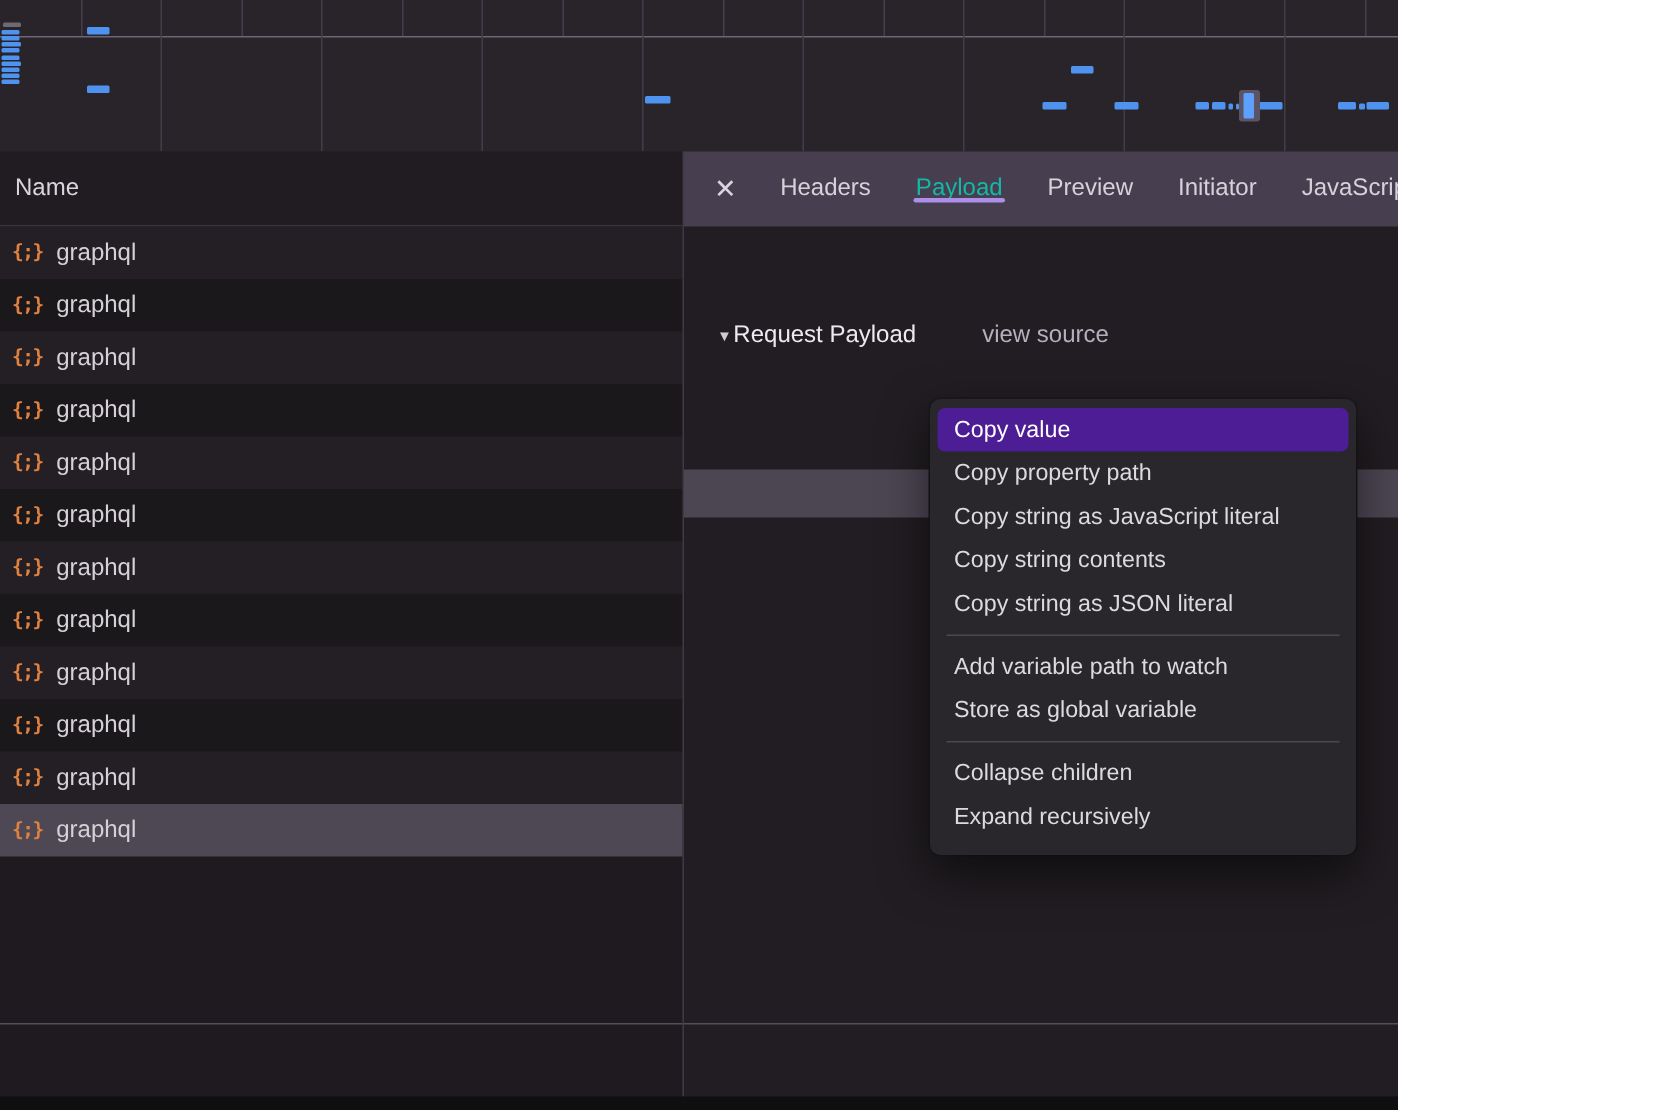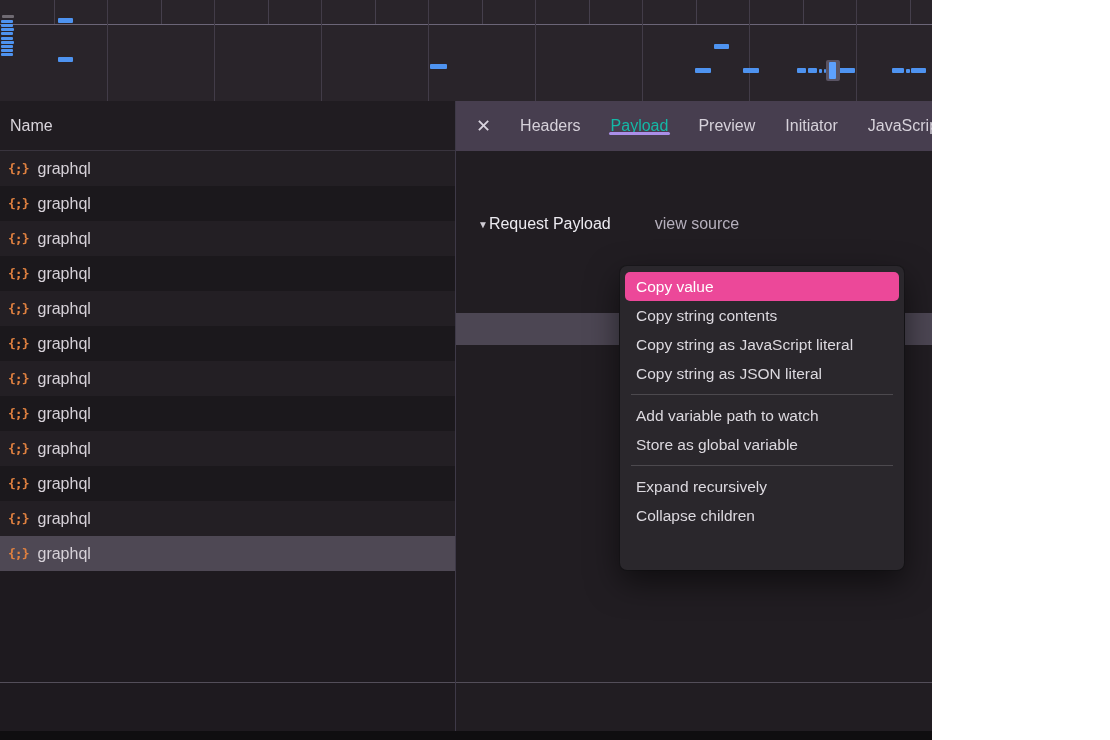--- a/index.html
+++ b/index.html
@@ -48,21 +48,21 @@
   .view-source{margin-left:44px;font-size:16px;color:#b5afbc;}
 
   .tree{font-family:"DejaVu Sans Mono",monospace;font-size:16px;letter-spacing:-0.4px;white-space:pre;}
   .t-row{position:absolute;height:24px;line-height:24px;overflow:hidden;}
   .hl-band{position:absolute;left:0;top:162px;width:100%;height:32px;background:#4c4653;}
 
   
   .ctx-menu{position:absolute;left:620px;top:266px;width:284px;height:304px;z-index:10;background:#2a272c;border-radius:7px;
             box-shadow:0 12px 32px rgba(0,0,0,.55),0 0 0 1px #1b191d;box-sizing:border-box;padding:6px 0;}
   .ctx-item{height:29px;display:flex;align-items:center;padding-left:11px;margin:0 5px;border-radius:5px;color:#dcd9df;font-size:15.5px;}
-  .ctx-item.hl{background:#ec4899;color:#ffffff;}
+  .ctx-item.hl{background:#4c1d95;color:#ffffff;}
   .ctx-sep{height:1px;background:#4c494e;margin:6px 11px;}
 </style>
 </head>
 <body>
 
 <div class="stage">
   <div class="app">
 
     <div class="overview">
       <div class="hline"></div>
@@ -233,39 +233,42 @@
           
         </div>
       </div>
     </div>
 
     <div class="ctx-menu">
         <div class="ctx-item hl">
           <span>Copy value</span>
         </div>
         <div class="ctx-item">
+          <span>Copy property path</span>
+        </div>
+        <div class="ctx-item">
+          <span>Copy string as JavaScript literal</span>
+        </div>
+        <div class="ctx-item">
           <span>Copy string contents</span>
         </div>
         <div class="ctx-item">
-          <span>Copy string as JavaScript literal</span>
-        </div>
-        <div class="ctx-item">
           <span>Copy string as JSON literal</span>
         </div>
         <div class="ctx-sep"></div>
         <div class="ctx-item">
           <span>Add variable path to watch</span>
         </div>
         <div class="ctx-item">
           <span>Store as global variable</span>
         </div>
         <div class="ctx-sep"></div>
         <div class="ctx-item">
+          <span>Collapse children</span>
+        </div>
+        <div class="ctx-item">
           <span>Expand recursively</span>
-        </div>
-        <div class="ctx-item">
-          <span>Collapse children</span>
         </div>
       </div>
 
     <div class="bottom-bar"></div>
   </div>
 </div>
 
 </body></html>

